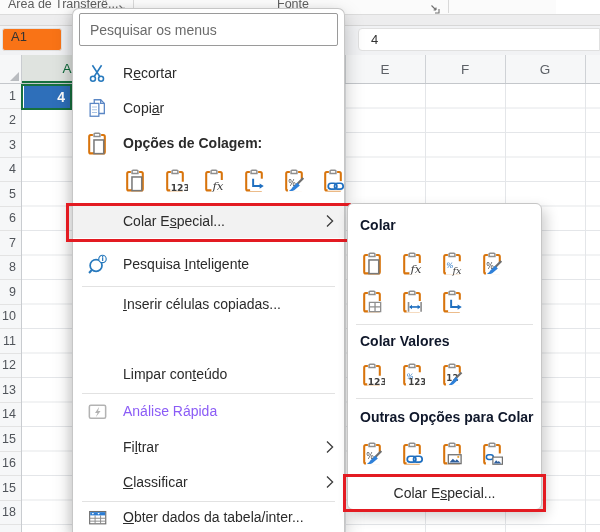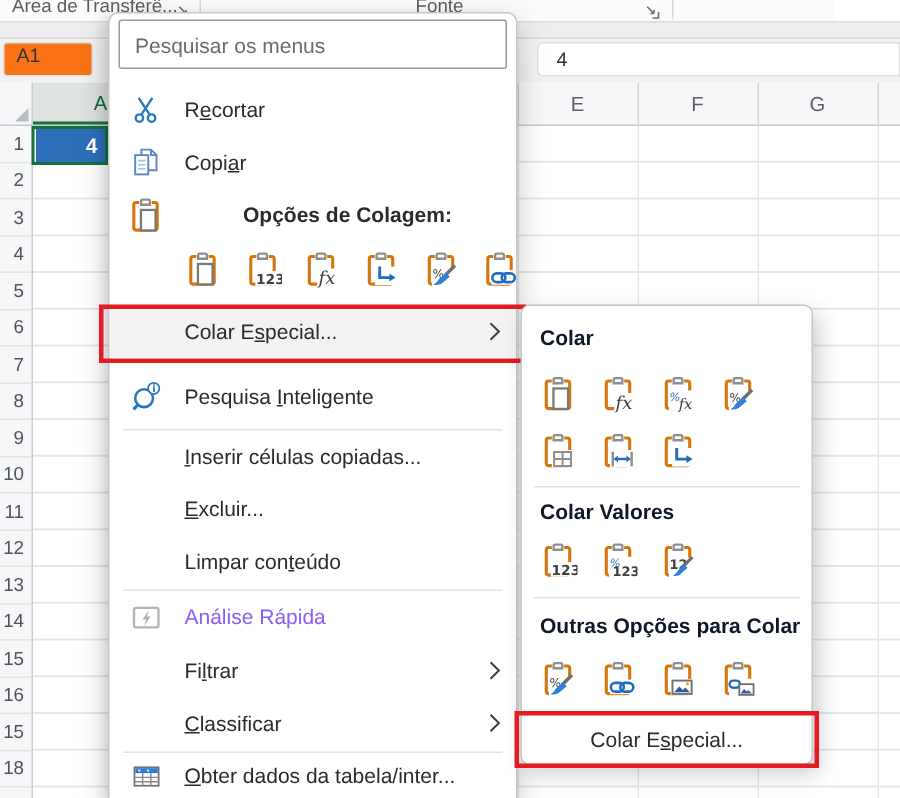--- a/index.html
+++ b/index.html
@@ -176,21 +176,21 @@
         <span class="mi-icon">
           <svg width="22" height="22" viewBox="0 0 24 24">
             <path d="M9 7 V3 H16 L20 7 V18 H14" fill="#fff" stroke="#5b87c5" stroke-width="1.4"></path>
             <path d="M16 3 V7 H20" fill="none" stroke="#5b87c5" stroke-width="1.4"></path>
             <rect x="4.5" y="7" width="9.5" height="14" fill="#fff" stroke="#5b87c5" stroke-width="1.4"></rect>
             <path d="M6.5 11 H12 M6.5 14 H12 M6.5 17 H12" stroke="#a9c3e4" stroke-width="1.1"></path>
           </svg>
         </span>
         <span class="mi-label">Copi<u>a</u>r</span>
       </div>
-      <div class="menu-item bold" style="top: 120px; padding-left: 39px;">
+      <div class="menu-item bold" style="top: 120px;">
         <span class="mi-icon">
           <svg width="26" height="26" viewBox="0 0 24 24">
 <path d="M8.2 4.6 H6.2 Q4.8 4.6 4.8 6 V20.2 Q4.8 21.6 6.2 21.6 H17.8 Q19.2 21.6 19.2 20.2 V6 Q19.2 4.6 17.8 4.6 H15.8" fill="none" stroke="#d8740c" stroke-width="1.9"></path>
 <path d="M9.3 6 V3.8 Q9.3 2.9 10.2 2.9 H13.8 Q14.7 2.9 14.7 3.8 V6 Z" fill="#fdfdfd" stroke="#8e8e8e" stroke-width="1.4"></path>
             <rect x="9.2" y="9.2" width="9" height="12.6" fill="#fff" stroke="#787878" stroke-width="1.4"></rect>
           </svg>
         </span>
         <span class="mi-label">Opções de Colagem:</span>
       </div>
       <div class="iconrow" style="top: 157px;">
@@ -261,23 +261,20 @@
             <line x1="6" y1="17.8" x2="3.2" y2="20.8" stroke="#2779bd" stroke-width="2.2"></line>
             <circle cx="17.2" cy="6.2" r="3.9" fill="#fff" stroke="#2779bd" stroke-width="1.2"></circle>
             <text x="16.2" y="8.8" font-size="7" font-weight="bold" fill="#2779bd" font-family="DejaVu Sans,sans-serif">i</text>
           </svg>
         </span>
         <span class="mi-label">Pesquisa <u>I</u>nteligente</span>
       </div>
       <div class="msep" style="top: 277px;"></div>
       <div class="menu-item" style="top: 281px;">
         <span class="mi-label"><u>I</u>nserir células copiadas...</span>
-      </div>
-      <div class="menu-item" style="top: 316px;">
-        <span class="mi-label"><u>E</u>xcluir...</span>
       </div>
       <div class="menu-item" style="top: 351px;">
         <span class="mi-label">Limpar con<u>t</u>eúdo</span>
       </div>
       <div class="msep" style="top: 384px;"></div>
       <div class="menu-item disabled" style="top: 388px;">
         <span class="mi-icon">
           <svg width="23" height="23" viewBox="0 0 24 24">
             <rect x="3.5" y="5.5" width="17" height="13.5" rx="1.5" fill="#fff" stroke="#b3b3b3" stroke-width="1.6"></rect>
             <path d="M13.8 7 L9.4 13.6 H12 L10.2 18 L15.2 11.4 H12.6 Z" fill="#b3b3b3"></path>

